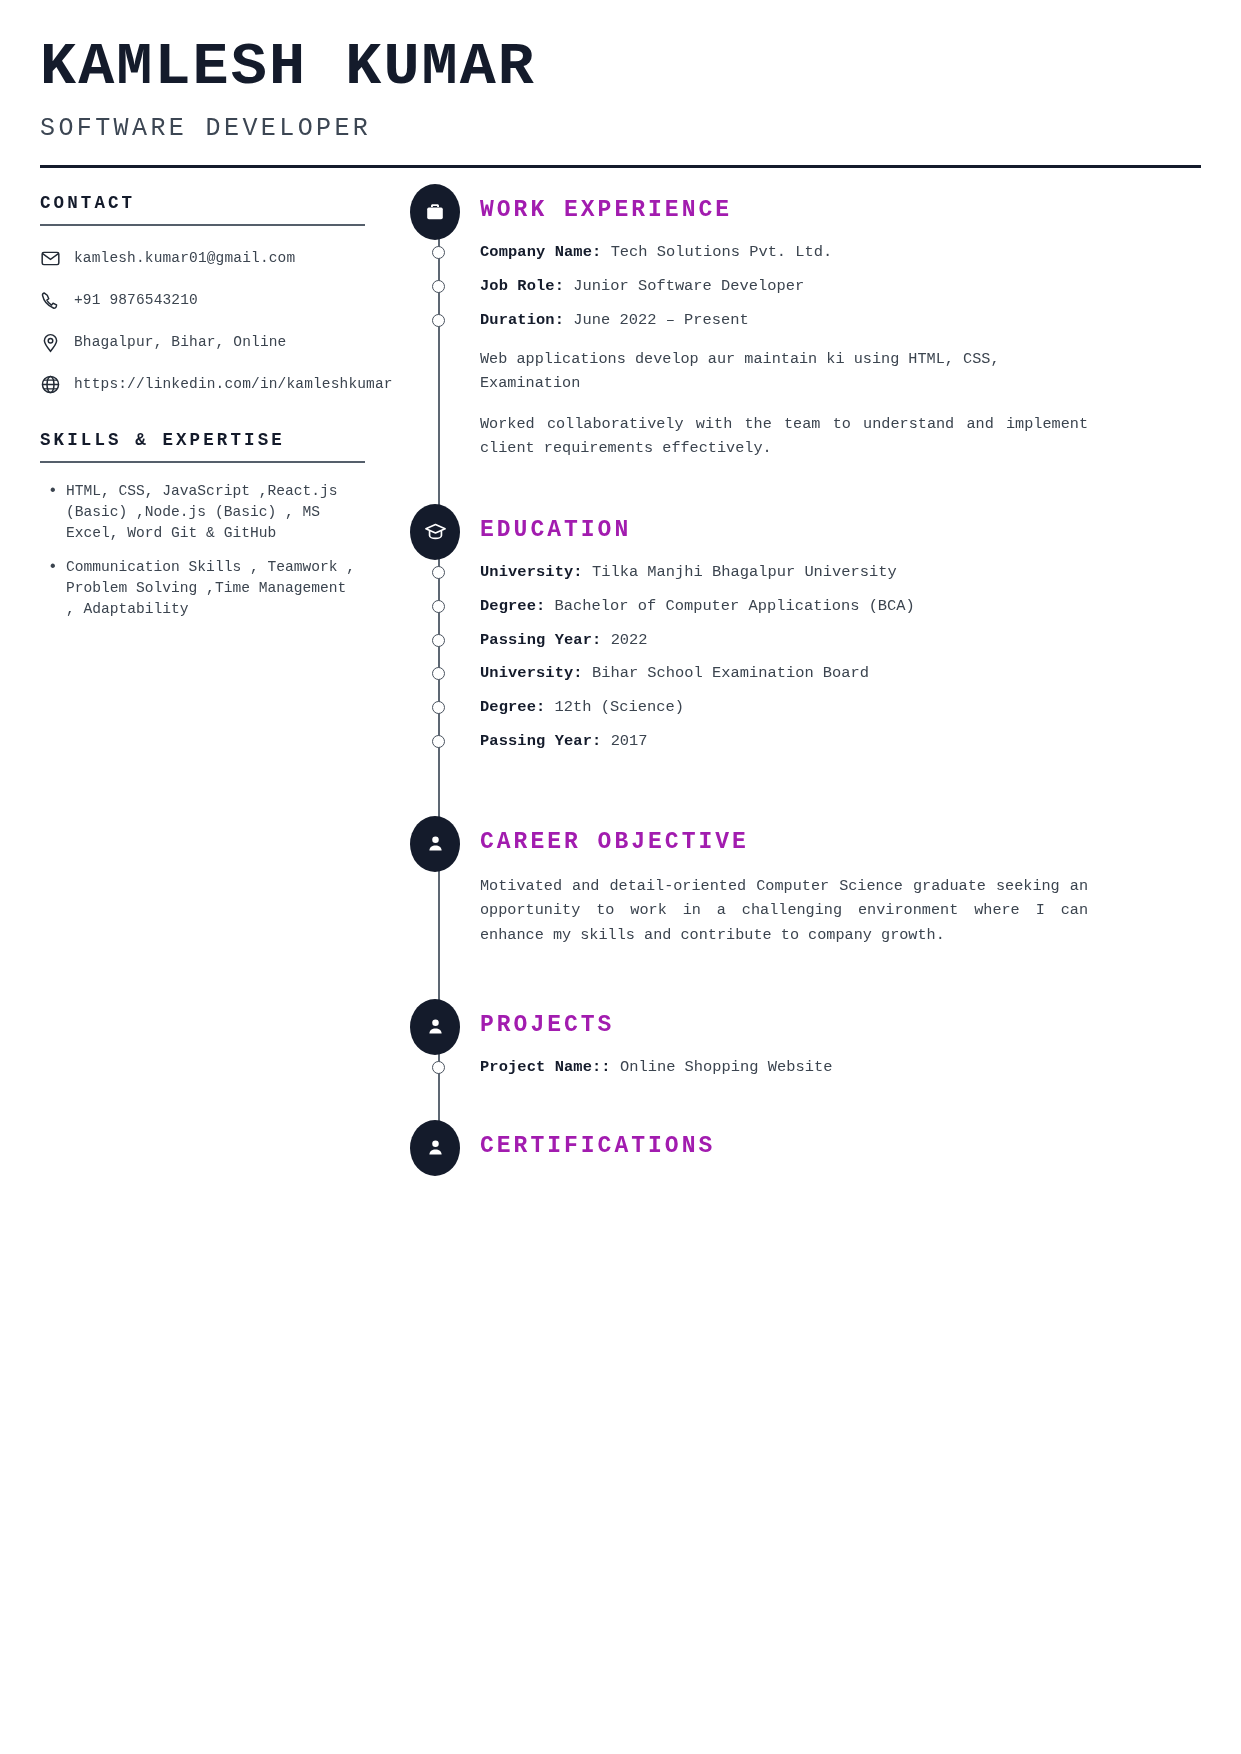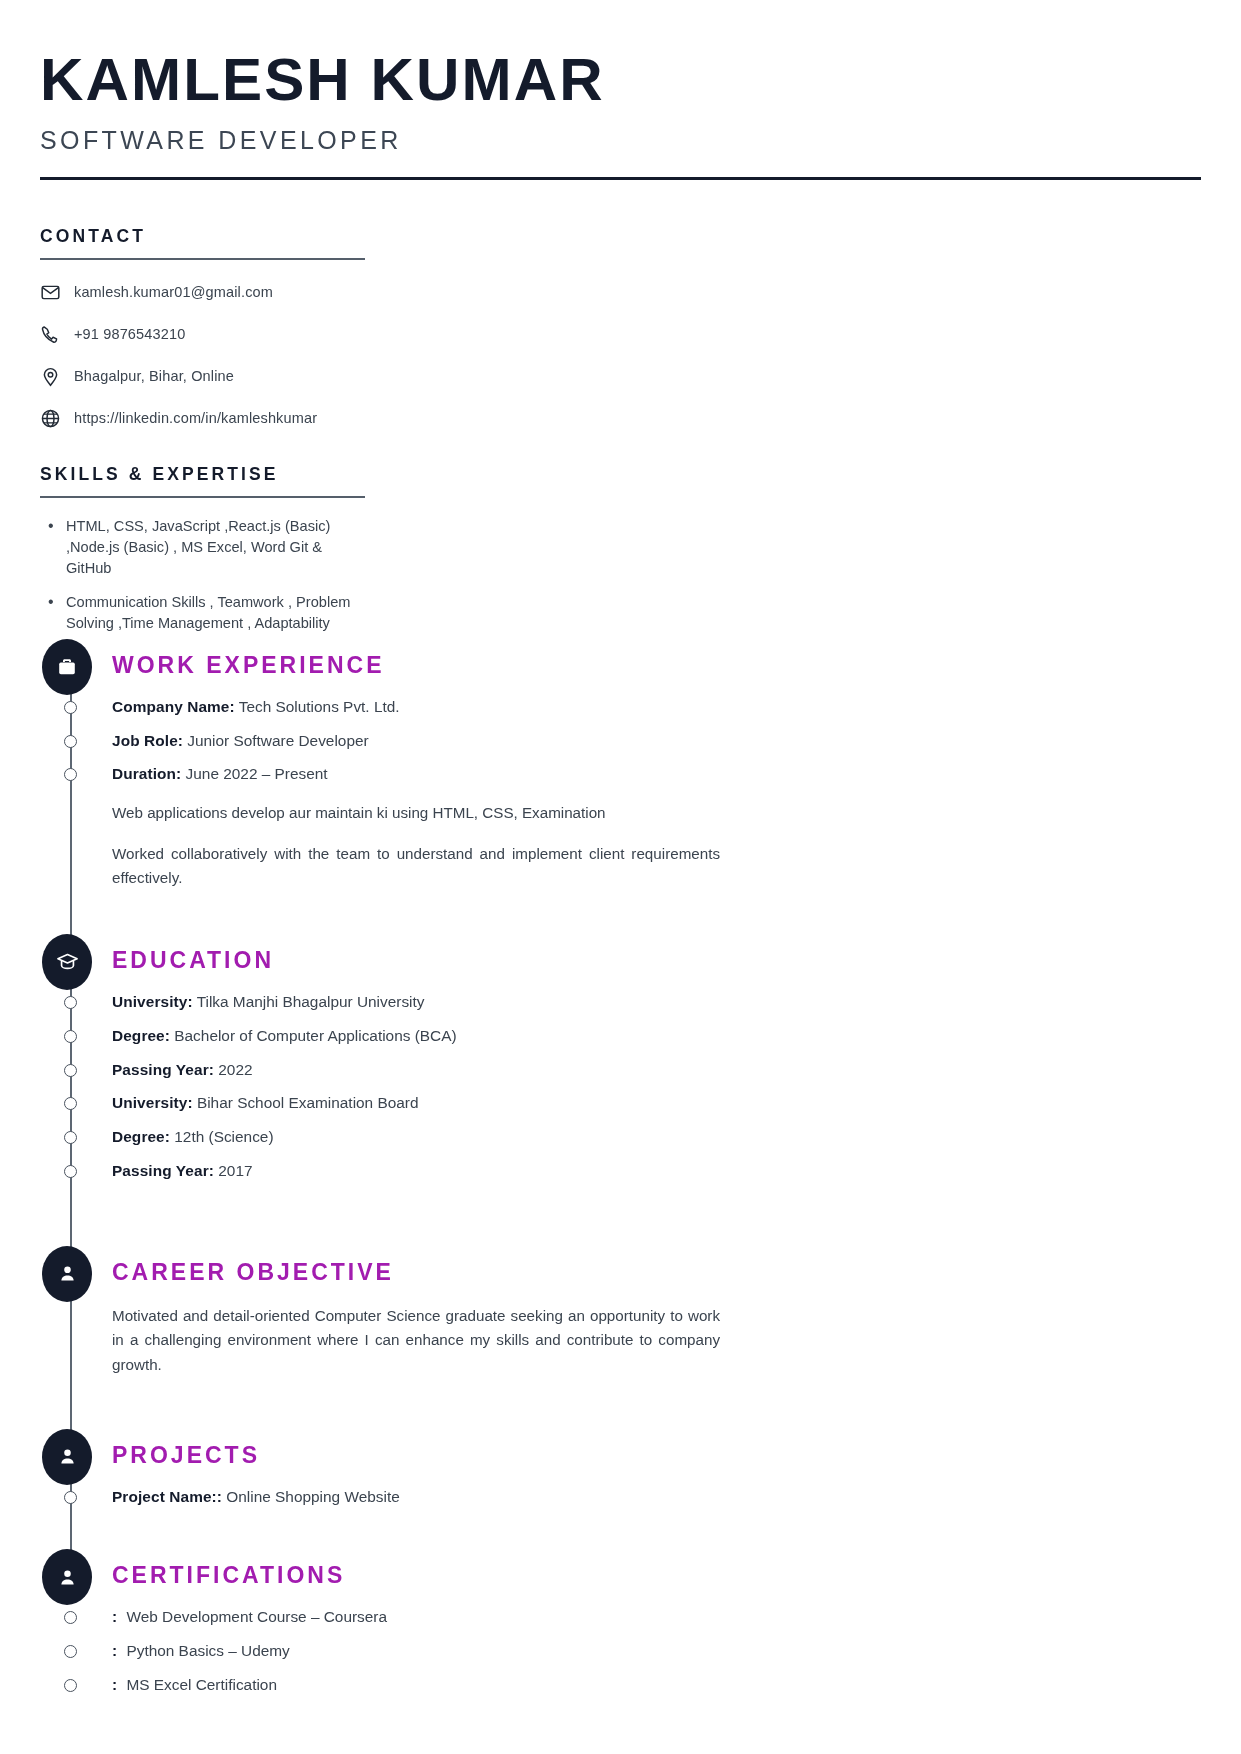--- a/index.html
+++ b/index.html
@@ -12,21 +12,22 @@
     font-family: "Liberation Sans", sans-serif;
     color: #222a35;
     position: relative;
     overflow: hidden;
   }
 
   .page {
     position: relative;
     width: 1241px;
     height: 1754px;
-    padding: 12px 40px;
+    padding: 0 40px;
+    font-family: Liberation Mono, monospace;
   }
 
   
   .header {
     padding: 38px 0 0 0;
   }
   .full-name {
     font-size: 59px;
     font-weight: 800;
     letter-spacing: 2.0px;
@@ -46,23 +47,22 @@
   .header-rule {
     margin-top: 22px;
     height: 3px;
     background: #141b2b;
     width: 100%;
   }
 
   
   .body-cols {
     display: flex;
-    margin-top: 46px;
+    margin-top: 25px;
     align-items: flex-start;
-    flex-direction: column;
   }
   .left-col {
     width: 368px;
     flex: 0 0 368px;
     padding-right: 18px;
   }
   .right-col {
     flex: 1 1 auto;
     position: relative;
     padding-left: 2px;
@@ -389,36 +389,19 @@
         <div class="sec-gap sm"></div>
 
         <div class="tl-sec">
           <div class="tl-badge">
             <svg width="23" height="23" viewBox="0 0 24 24" fill="#ffffff">
               <circle cx="12" cy="8.2" r="3.4"></circle>
               <path d="M5.6 19.4c0-3.3 2.9-5.3 6.4-5.3s6.4 2 6.4 5.3z"></path>
             </svg>
           </div>
           <div class="sec-title">CERTIFICATIONS</div>
-          <div class="tl-items">
-            <div class="tl-row cert-row">
-              <span class="dot"></span>
-              <span class="colon">:</span>
-              <span class="val">Web Development Course – Coursera</span>
-            </div>
-            <div class="tl-row cert-row">
-              <span class="dot"></span>
-              <span class="colon">:</span>
-              <span class="val">Python Basics – Udemy</span>
-            </div>
-            <div class="tl-row cert-row">
-              <span class="dot"></span>
-              <span class="colon">:</span>
-              <span class="val">MS Excel Certification</span>
-            </div>
-          </div>
         </div>
 
       </div>
     </div>
 
   </div>
 </div>
 
 </body></html>

